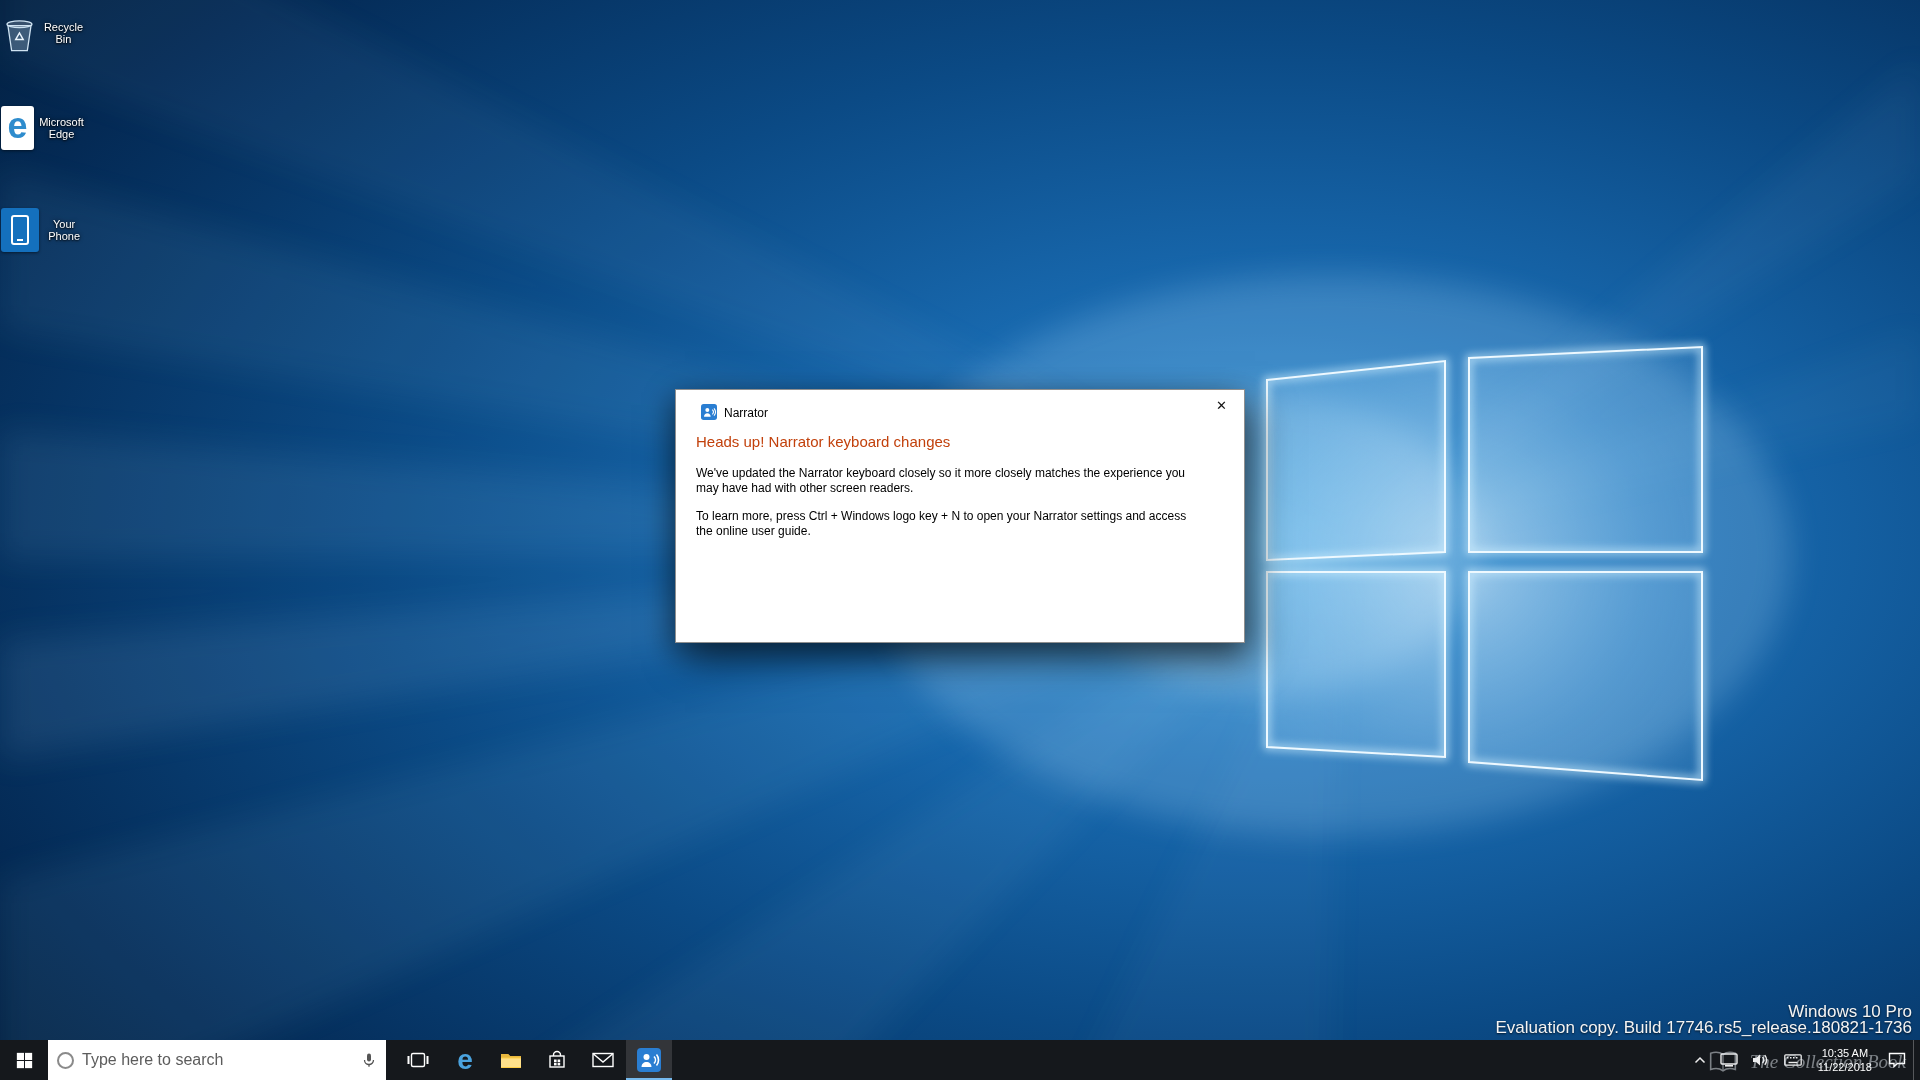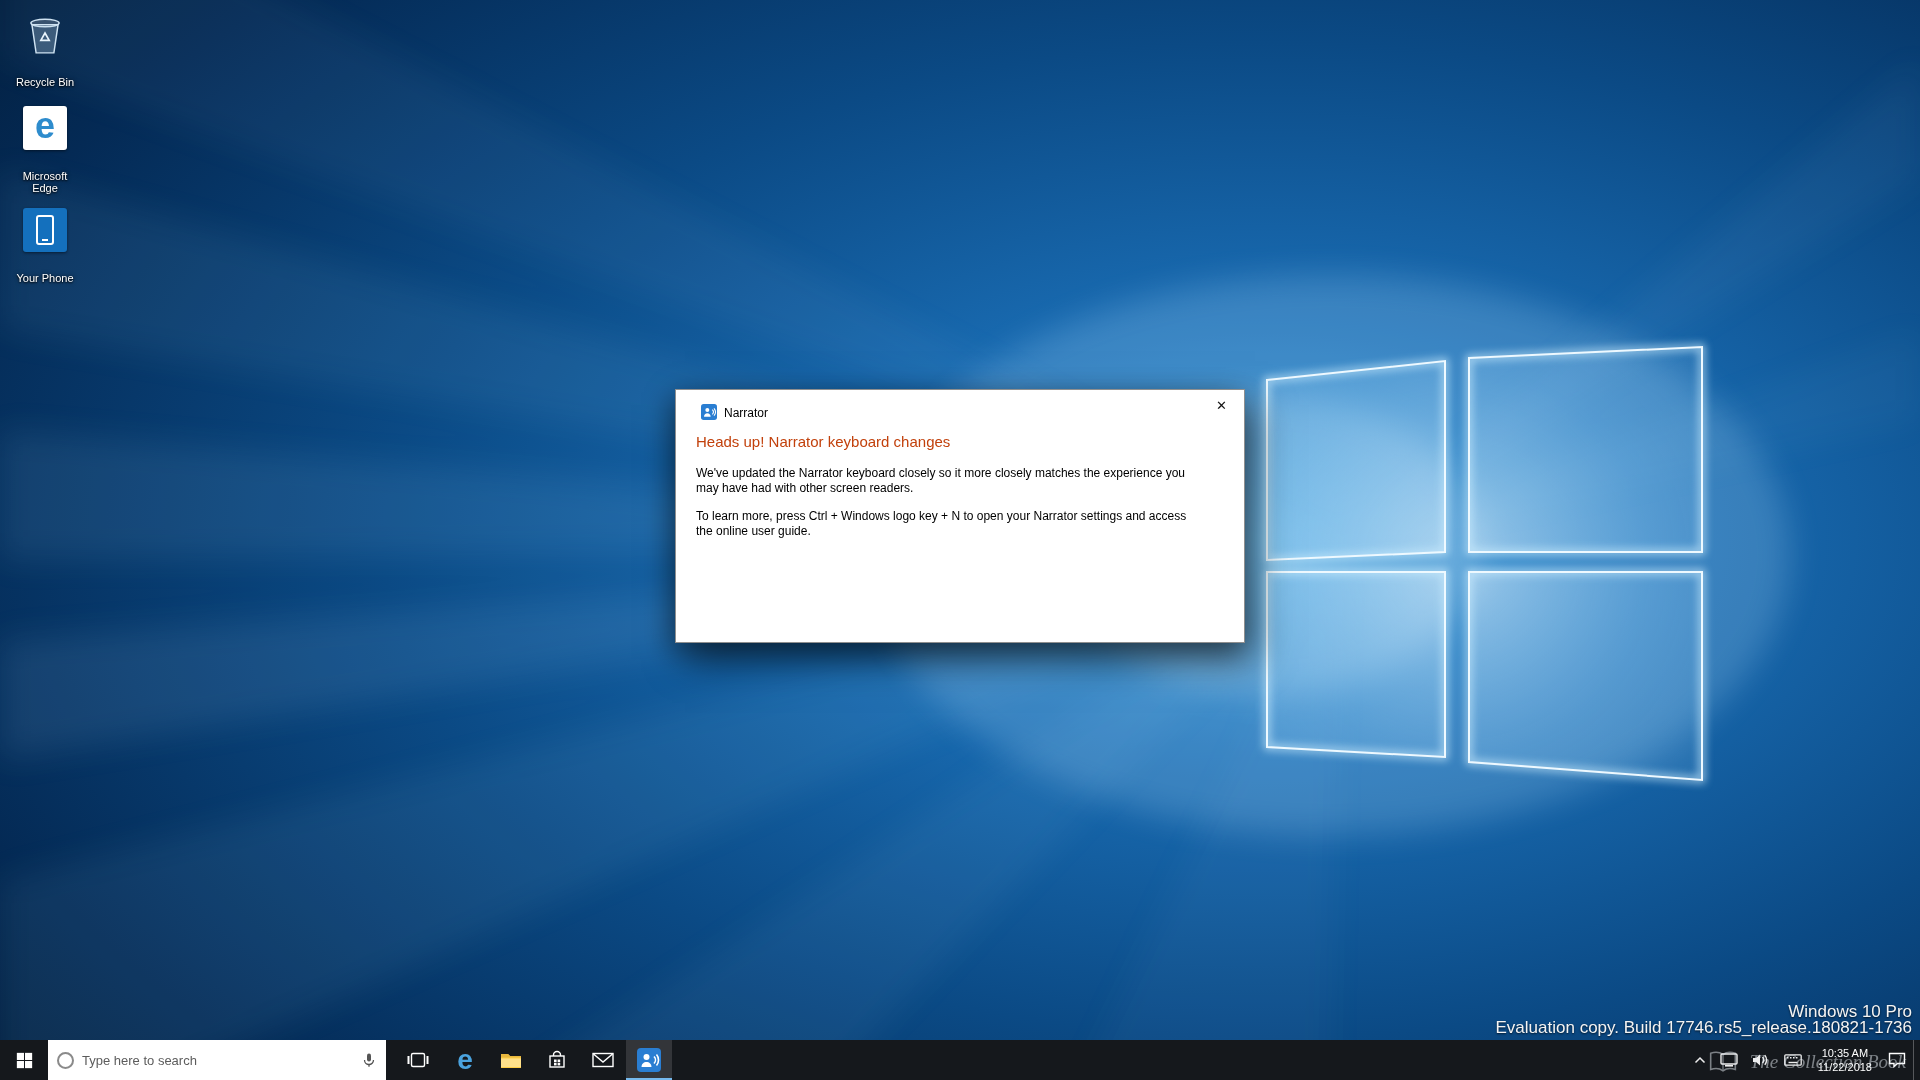--- a/index.html
+++ b/index.html
@@ -2,21 +2,21 @@
 <html><head>
 <meta charset="utf-8">
 <style>
   *{margin:0;padding:0;box-sizing:border-box}
   html,body{width:1920px;height:1080px;overflow:hidden;background:#000}
   body{font-family:"Liberation Sans","DejaVu Sans",sans-serif;position:relative}
   .stage{position:absolute;left:0;top:0;width:1920px;height:1080px;overflow:hidden}
   .wallpaper{position:absolute;left:0;top:0}
 
   
-  .desktop-icon{position:absolute;left:1px;width:88px;display:flex;flex-direction:column;align-items:center;gap:20px;cursor:pointer}
+  .desktop-icon{position:absolute;left:1px;width:88px;display:flex;flex-direction:row;align-items:center;gap:0;cursor:pointer}
   .desktop-icon .lbl{font-size:11px;line-height:12px;color:#fff;text-align:center;max-width:66px;
         text-shadow:0 1px 2px rgba(0,0,0,.95),0 0 4px rgba(0,0,0,.8)}
   .di-rb{top:10px}.di-edge{top:106px}.di-phone{top:208px}
   .tile-edge{width:44px;height:44px;background:#fff;border-radius:3px;display:flex;align-items:center;justify-content:center;box-shadow:0 1px 3px rgba(0,0,0,.5)}
   .tile-edge span{font-size:36px;font-weight:bold;color:#2e8ccd;line-height:1;transform:translateY(-2px)}
   .tile-phone{width:44px;height:44px;background:#1470bd;border-radius:3px;display:flex;align-items:center;justify-content:center;box-shadow:0 1px 3px rgba(0,0,0,.5)}
   .phone-shape{width:18px;height:30px;border:2px solid #fff;border-radius:3px;position:relative}
   .phone-shape::after{content:"";position:absolute;left:50%;bottom:2px;transform:translateX(-50%);width:6px;height:2px;background:#fff}
 
   
@@ -41,21 +41,21 @@
   .eval{position:absolute;right:8px;bottom:44px;text-align:right;color:#f4f4f4;font-size:17px;line-height:16px;
         text-shadow:0 1px 2px rgba(0,0,0,.7);z-index:30}
   .collection{position:absolute;right:14px;bottom:6px;display:flex;align-items:center;gap:12px;opacity:.5;z-index:60;
         pointer-events:none;color:#e3eaf0;font-family:"Liberation Serif","DejaVu Serif",serif;font-style:italic;font-size:19px;white-space:nowrap}
 
   
   .taskbar{position:absolute;left:0;bottom:0;width:1920px;height:40px;background:#15181c;display:flex;align-items:stretch;z-index:50}
   .tb-btn{border:none;background:transparent;display:flex;align-items:center;justify-content:center;cursor:pointer;padding:0}
   .tb-start{width:48px}
   .tb-search{width:338px;background:#fff;display:flex;align-items:center;padding:0 9px;gap:8px}
-  .tb-search input{border:none;outline:none;flex:1;font-size:13px;color:#333;background:transparent;font-family:inherit;min-width:0}
+  .tb-search input{border:none;outline:none;flex:1;font-size:16px;color:#333;background:transparent;font-family:inherit;min-width:0}
   .tb-search input::placeholder{color:#5c5c5c;opacity:1}
   .cortana-ring{width:17px;height:17px;border-radius:50%;border:2px solid #8a8a8a;flex:0 0 auto}
   .tb-taskview{width:48px;margin-left:8px}
   .tb-app{width:46px}
   .tb-app.active{background:rgba(255,255,255,.13);box-shadow:inset 0 -2px 0 #76b9ed}
   .edge-e{font-size:28px;font-weight:bold;color:#4aa3df;line-height:1}
   .tray{margin-left:auto;display:flex;align-items:stretch;height:100%}
   .tray-btn{border:none;background:transparent;padding:0 7px;display:flex;align-items:center;justify-content:center;cursor:pointer}
   .clock{padding:0 9px;display:flex;flex-direction:column;justify-content:center;text-align:center;color:#fff;font-size:11px;line-height:14px;cursor:default}
   .show-desktop{width:7px;border:none;border-left:1px solid rgba(255,255,255,.28);background:transparent;cursor:pointer}

